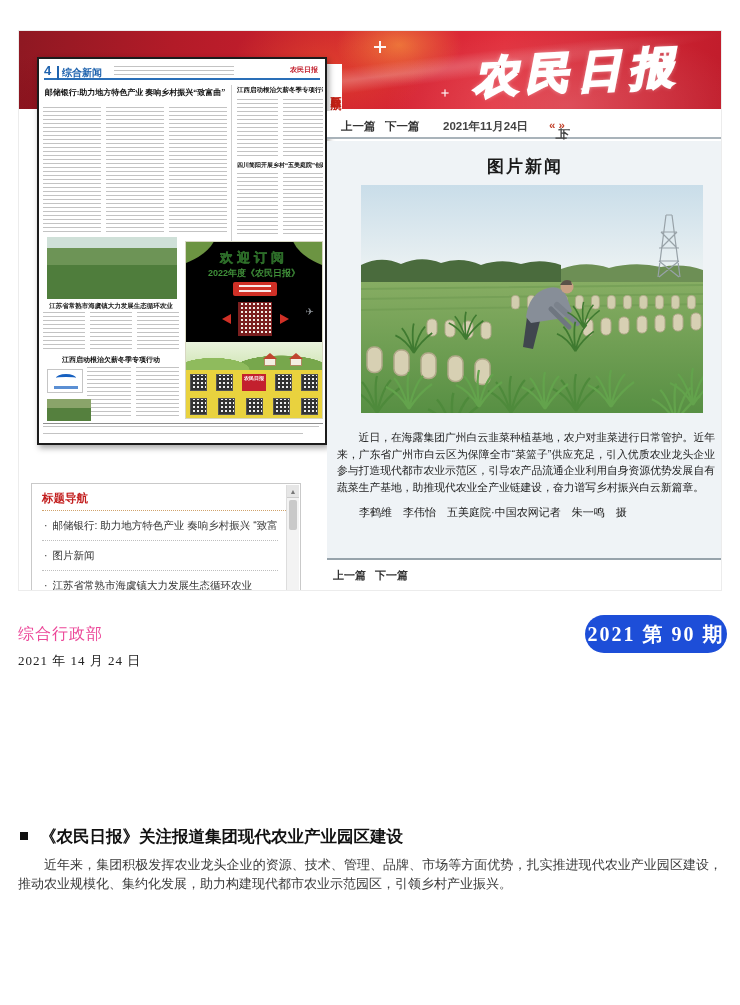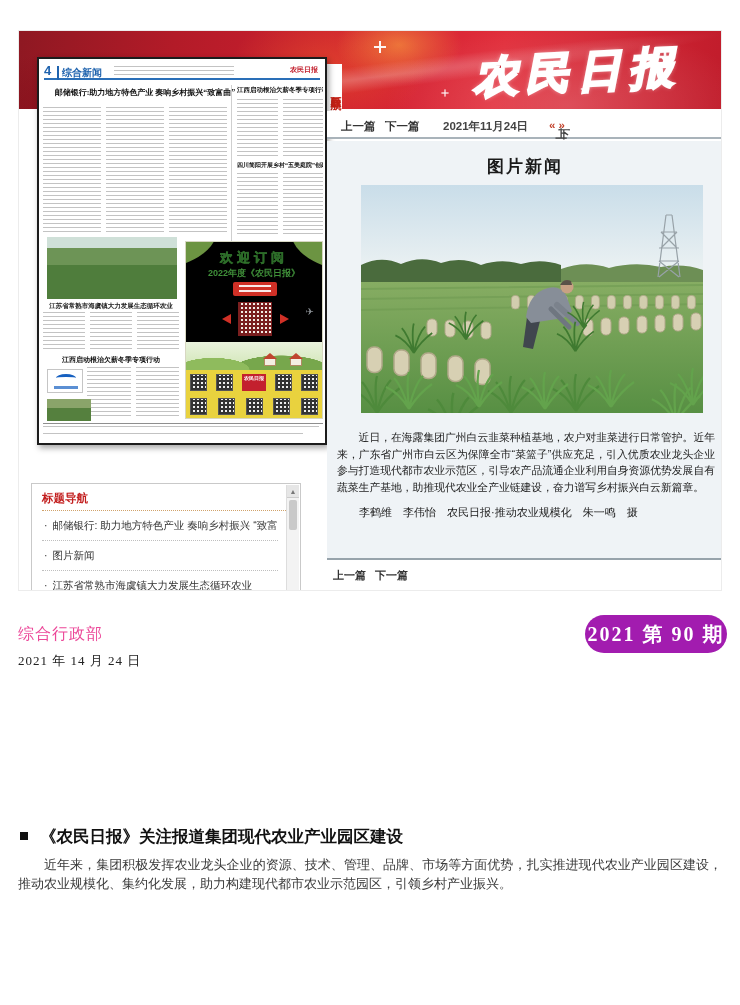--- a/index.html
+++ b/index.html
@@ -35,21 +35,21 @@
   
   .paper{position:absolute;left:18px;top:26px;width:290px;height:388px;background:#fff;
     border:2px solid #1c1c1c;box-shadow:2px 3px 6px rgba(0,0,0,.35);font-family:"Liberation Serif",serif;}
   .np-head{position:absolute;left:5px;top:4px;right:5px;height:17px;border-bottom:2px solid #2a6fb8;}
   .np-pageno{position:absolute;left:0;top:0;font-size:13px;font-weight:bold;color:#1f63ae;font-family:"Liberation Sans",sans-serif;}
   .np-sec{position:absolute;left:13px;top:3px;font-size:10px;font-weight:bold;color:#1f63ae;
     border-left:2px solid #1f63ae;padding-left:3px;font-family:"Liberation Sans",sans-serif;white-space:nowrap;}
   .np-meta{position:absolute;left:70px;top:3px;width:120px;height:10px;
     background:repeating-linear-gradient(to bottom,#b9b9b9 0 1px,transparent 1px 5px);}
   .np-minilogo{position:absolute;right:2px;top:2px;font-size:7px;font-weight:bold;color:#c3202e;white-space:nowrap;}
-  .np-h1{position:absolute;left:14px;top:28px;width:184px;font-size:8px;font-weight:bold;color:#111;
+  .np-h1{position:absolute;left:4px;top:28px;width:184px;font-size:8px;font-weight:bold;color:#111;
     text-align:center;white-space:nowrap;overflow:hidden;}
   .ft{background:repeating-linear-gradient(to bottom,#c3c3c3 0 1px,transparent 1px 4px);}
   .np-cols{position:absolute;display:flex;gap:5px;}
   .np-cols > i{flex:1;}
   .np-vline{position:absolute;left:192px;top:26px;height:334px;border-left:1px solid #cfcfcf;}
   .np-hr1{position:absolute;left:198px;top:27px;width:86px;font-size:6.5px;font-weight:bold;color:#111;
     text-align:center;white-space:nowrap;overflow:hidden;}
   .np-hr2{position:absolute;left:198px;top:102px;width:86px;font-size:6px;font-weight:bold;color:#111;
     text-align:center;white-space:nowrap;overflow:hidden;}
   .np-photo{position:absolute;left:8px;top:178px;width:130px;height:62px;
@@ -139,21 +139,21 @@
     color:#222;text-align:justify;text-indent:2em;}
   .byline{position:absolute;left:10px;top:364px;width:378px;font-size:11px;color:#222;text-indent:2em;}
   .footline{position:absolute;left:308px;top:527px;width:396px;border-top:2px solid #97a3ab;background:#fff;height:34px;}
   .footline a{position:absolute;top:8px;font-size:11px;color:#333;text-decoration:none;font-weight:bold;}
   .footline .f1{left:6px;}.footline .f2{left:48px;}
 
   
   .meta{position:absolute;left:18px;top:612px;width:709px;height:60px;font-family:"Liberation Serif",serif;}
   .dept{margin-top:12px;font-size:16px;color:#ec4899;letter-spacing:1px;}
   .mdate{margin-top:7px;font-size:13px;color:#222;letter-spacing:1px;}
-  .badge{position:absolute;right:0;top:3px;width:142px;height:38px;border-radius:19px;background:#a21caf;
+  .badge{position:absolute;right:0;top:3px;width:142px;height:38px;border-radius:19px;background:#1d4ed8;
     color:#fff;font-size:20px;font-weight:bold;text-align:center;line-height:38px;letter-spacing:2px;}
 
   
   .report{position:absolute;left:18px;top:824px;width:704px;}
   .report h2{font-size:16.5px;font-weight:bold;color:#111;line-height:24px;display:flex;align-items:center;}
   .report .sq{display:inline-block;width:8px;height:8px;background:#111;margin:0 12px 0 2px;flex:0 0 auto;}
   .report p{margin-top:8px;font-size:13px;line-height:18.5px;color:#3a3a3a;text-align:justify;text-indent:2em;}
 </style>
 </head>
 <body>
@@ -370,21 +370,21 @@
       </g>
       <g stroke="#3f7a30">
         <use href="#chive" x="66" y="210" transform="scale(.8)"></use>
           <use href="#chive" x="140" y="206" transform="scale(.75)"></use>
         <use href="#chive" x="268" y="208" transform="scale(.8)"></use>
           <use href="#chive" x="318" y="204" transform="scale(.7)"></use>
       </g>
     </svg>
 
     <p class="caption">近日，在海露集团广州白云韭菜种植基地，农户对韭菜进行日常管护。近年来，广东省广州市白云区为保障全市“菜篮子”供应充足，引入优质农业龙头企业参与打造现代都市农业示范区，引导农产品流通企业利用自身资源优势发展自有蔬菜生产基地，助推现代农业全产业链建设，奋力谱写乡村振兴白云新篇章。</p>
-    <p class="byline">李鹤维　李伟怡　农民日报·推动农业规模化　朱一鸣　摄</p>
+    <p class="byline">李鹤维　李伟怡　五美庭院·中国农网记者　朱一鸣　摄</p>
   </div>
 
   <div class="footline">
     <a class="f1" href="#">上一篇</a>
     <a class="f2" href="#">下一篇</a>
   </div>
 
 </div>
 
 <div class="meta">

